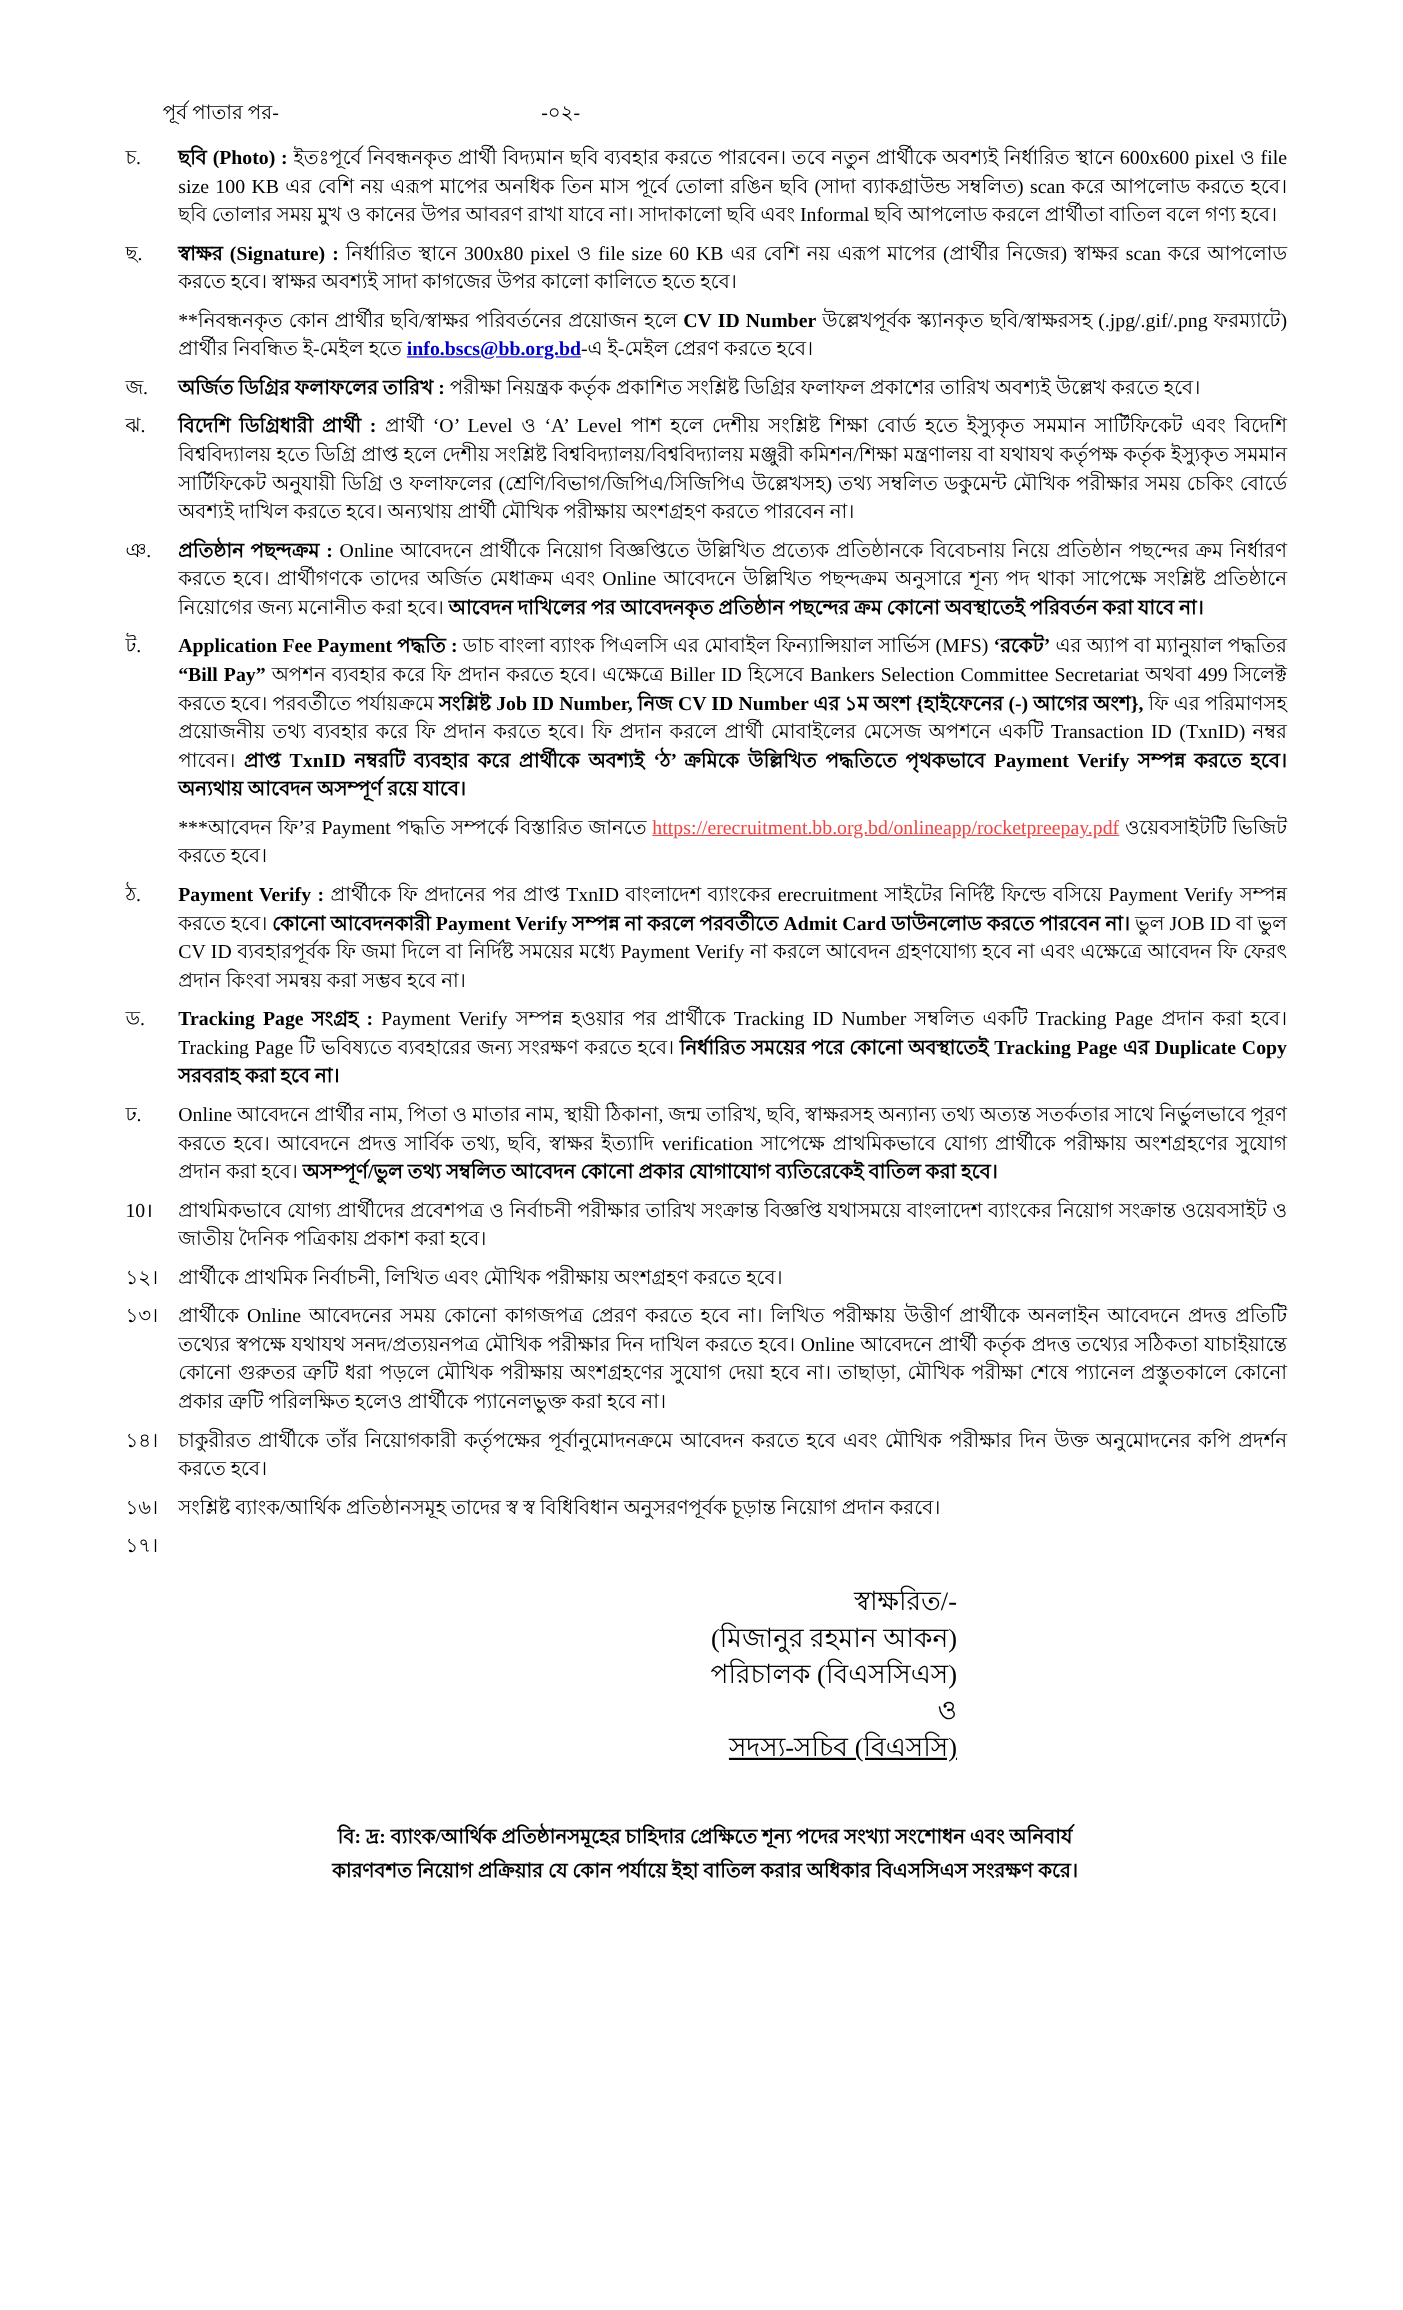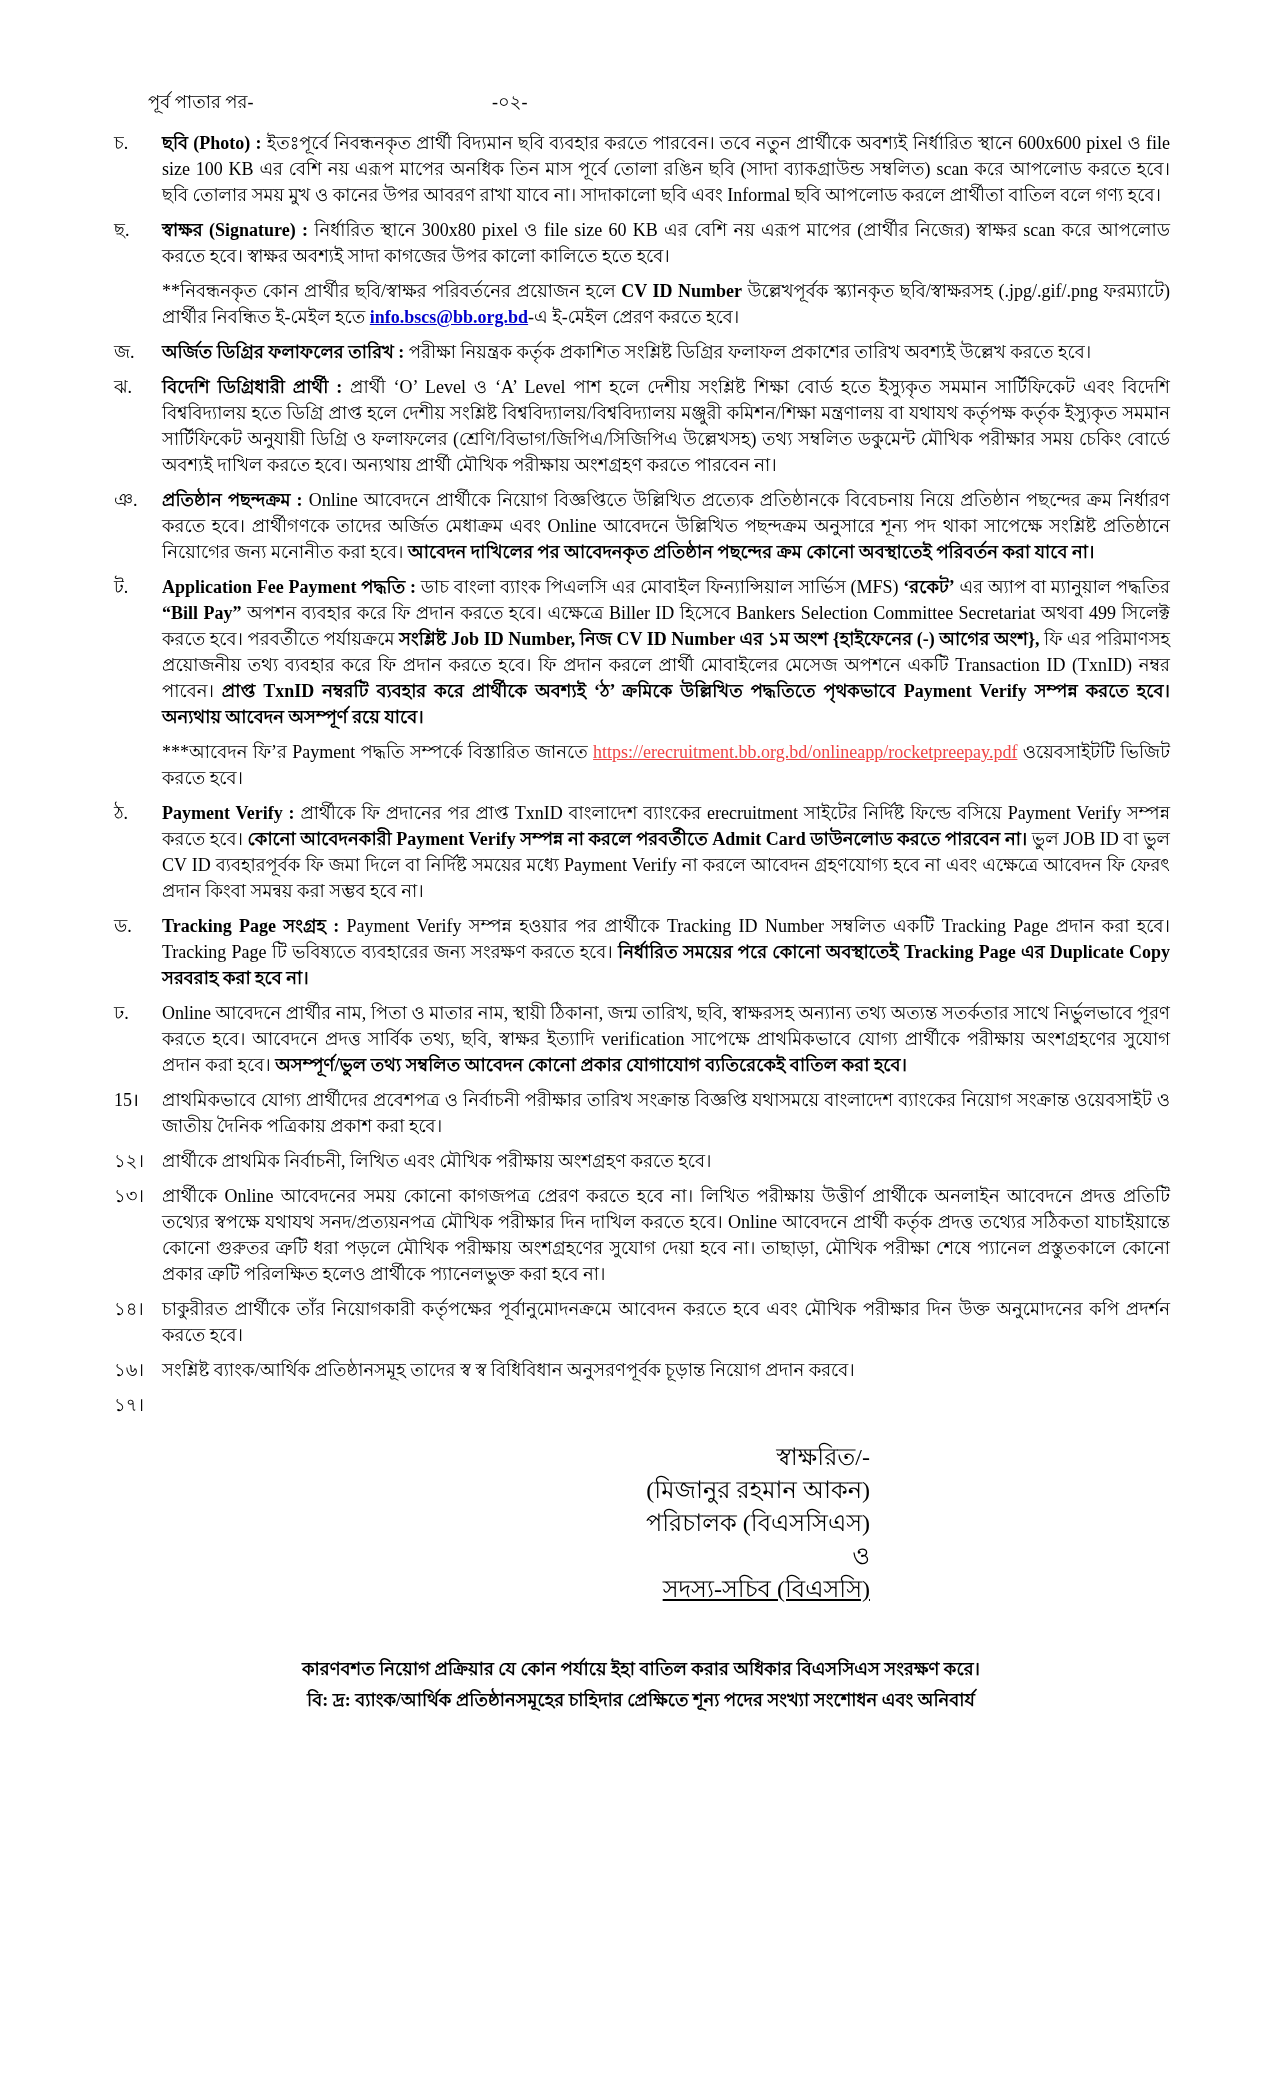--- a/index.html
+++ b/index.html
@@ -45,35 +45,35 @@
         <div class="item"><span class="marker">ছ.</span><span><span class="seg-b">স্বাক্ষর (Signature) : </span><span class="">নির্ধারিত স্থানে 300x80 pixel ও file size 60 KB এর বেশি নয় এরূপ মাপের (প্রার্থীর নিজের) স্বাক্ষর scan করে আপলোড করতে হবে। স্বাক্ষর অবশ্যই সাদা কাগজের উপর কালো কালিতে হতে হবে।</span></span></div>
         <div class="item note"><span class="marker"></span><span><span class="">**নিবন্ধনকৃত কোন প্রার্থীর ছবি/স্বাক্ষর পরিবর্তনের প্রয়োজন হলে </span><span class="seg-b">CV ID Number</span><span class=""> উল্লেখপূর্বক স্ক্যানকৃত ছবি/স্বাক্ষরসহ (.jpg/.gif/.png ফরম্যাটে) প্রার্থীর নিবন্ধিত ই-মেইল হতে </span><a class="seg-b seg-l" style="color: rgb(0, 0, 205);">info.bscs@bb.org.bd</a><span class="">-এ ই-মেইল প্রেরণ করতে হবে।</span></span></div>
         <div class="item"><span class="marker">জ.</span><span><span class="seg-b">অর্জিত ডিগ্রির ফলাফলের তারিখ : </span><span class="">পরীক্ষা নিয়ন্ত্রক কর্তৃক প্রকাশিত সংশ্লিষ্ট ডিগ্রির ফলাফল প্রকাশের তারিখ অবশ্যই উল্লেখ করতে হবে।</span></span></div>
         <div class="item"><span class="marker">ঝ.</span><span><span class="seg-b">বিদেশি ডিগ্রিধারী প্রার্থী : </span><span class="">প্রার্থী ‘O’ Level ও ‘A’ Level পাশ হলে দেশীয় সংশ্লিষ্ট শিক্ষা বোর্ড হতে ইস্যুকৃত সমমান সার্টিফিকেট এবং বিদেশি বিশ্ববিদ্যালয় হতে ডিগ্রি প্রাপ্ত হলে দেশীয় সংশ্লিষ্ট বিশ্ববিদ্যালয়/বিশ্ববিদ্যালয় মঞ্জুরী কমিশন/শিক্ষা মন্ত্রণালয় বা যথাযথ কর্তৃপক্ষ কর্তৃক ইস্যুকৃত সমমান সার্টিফিকেট অনুযায়ী ডিগ্রি ও ফলাফলের (শ্রেণি/বিভাগ/জিপিএ/সিজিপিএ উল্লেখসহ) তথ্য সম্বলিত ডকুমেন্ট মৌখিক পরীক্ষার সময় চেকিং বোর্ডে অবশ্যই দাখিল করতে হবে। অন্যথায় প্রার্থী মৌখিক পরীক্ষায় অংশগ্রহণ করতে পারবেন না।</span></span></div>
         <div class="item"><span class="marker">ঞ.</span><span><span class="seg-b">প্রতিষ্ঠান পছন্দক্রম : </span><span class="">Online আবেদনে প্রার্থীকে নিয়োগ বিজ্ঞপ্তিতে উল্লিখিত প্রত্যেক প্রতিষ্ঠানকে বিবেচনায় নিয়ে প্রতিষ্ঠান পছন্দের ক্রম নির্ধারণ করতে হবে। প্রার্থীগণকে তাদের অর্জিত মেধাক্রম এবং Online আবেদনে উল্লিখিত পছন্দক্রম অনুসারে শূন্য পদ থাকা সাপেক্ষে সংশ্লিষ্ট প্রতিষ্ঠানে নিয়োগের জন্য মনোনীত করা হবে। </span><span class="seg-b">আবেদন দাখিলের পর আবেদনকৃত প্রতিষ্ঠান পছন্দের ক্রম কোনো অবস্থাতেই পরিবর্তন করা যাবে না।</span></span></div>
         <div class="item"><span class="marker">ট.</span><span><span class="seg-b">Application Fee Payment পদ্ধতি : </span><span class="">ডাচ বাংলা ব্যাংক পিএলসি এর মোবাইল ফিন্যান্সিয়াল সার্ভিস (MFS) </span><span class="seg-b">‘রকেট’</span><span class=""> এর অ্যাপ বা ম্যানুয়াল পদ্ধতির </span><span class="seg-b">“Bill Pay”</span><span class=""> অপশন ব্যবহার করে ফি প্রদান করতে হবে। এক্ষেত্রে Biller ID হিসেবে Bankers Selection Committee Secretariat অথবা 499 সিলেক্ট করতে হবে। পরবর্তীতে পর্যায়ক্রমে </span><span class="seg-b">সংশ্লিষ্ট Job ID Number,  নিজ CV ID Number এর ১ম অংশ {হাইফেনের (-) আগের অংশ},</span><span class=""> ফি এর পরিমাণসহ প্রয়োজনীয় তথ্য ব্যবহার করে ফি প্রদান করতে হবে। ফি প্রদান করলে প্রার্থী মোবাইলের মেসেজ অপশনে একটি Transaction ID (TxnID) নম্বর পাবেন। </span><span class="seg-b">প্রাপ্ত TxnID নম্বরটি ব্যবহার করে প্রার্থীকে অবশ্যই ‘ঠ’ ক্রমিকে উল্লিখিত পদ্ধতিতে পৃথকভাবে Payment Verify সম্পন্ন করতে হবে। অন্যথায় আবেদন অসম্পূর্ণ রয়ে যাবে।</span></span></div>
         <div class="item note"><span class="marker"></span><span><span class="">***আবেদন ফি’র Payment পদ্ধতি সম্পর্কে বিস্তারিত জানতে </span><a class="seg-l" style="color: #ef4444;">https://erecruitment.bb.org.bd/onlineapp/rocketpreepay.pdf</a><span class=""> ওয়েবসাইটটি ভিজিট করতে হবে।</span></span></div>
         <div class="item"><span class="marker">ঠ.</span><span><span class="seg-b">Payment Verify : </span><span class="">প্রার্থীকে ফি প্রদানের পর প্রাপ্ত TxnID বাংলাদেশ ব্যাংকের erecruitment সাইটের নির্দিষ্ট ফিল্ডে বসিয়ে Payment Verify সম্পন্ন করতে হবে। </span><span class="seg-b">কোনো আবেদনকারী Payment Verify সম্পন্ন না করলে পরবর্তীতে Admit Card ডাউনলোড করতে পারবেন না।</span><span class=""> ভুল JOB ID বা ভুল CV ID ব্যবহারপূর্বক ফি জমা দিলে বা নির্দিষ্ট সময়ের মধ্যে Payment Verify না করলে আবেদন গ্রহণযোগ্য হবে না এবং এক্ষেত্রে আবেদন ফি ফেরৎ প্রদান কিংবা সমন্বয় করা সম্ভব হবে না।</span></span></div>
         <div class="item"><span class="marker">ড.</span><span><span class="seg-b">Tracking Page সংগ্রহ : </span><span class="">Payment Verify সম্পন্ন হওয়ার পর প্রার্থীকে Tracking ID Number সম্বলিত একটি Tracking Page প্রদান করা হবে। Tracking Page টি ভবিষ্যতে ব্যবহারের জন্য সংরক্ষণ করতে হবে। </span><span class="seg-b">নির্ধারিত সময়ের পরে কোনো অবস্থাতেই Tracking Page এর Duplicate Copy সরবরাহ করা হবে না।</span></span></div>
         <div class="item"><span class="marker">ঢ.</span><span><span class="">Online আবেদনে প্রার্থীর নাম, পিতা ও মাতার নাম, স্থায়ী ঠিকানা, জন্ম তারিখ, ছবি, স্বাক্ষরসহ অন্যান্য তথ্য অত্যন্ত সতর্কতার সাথে নির্ভুলভাবে পূরণ করতে হবে। আবেদনে প্রদত্ত সার্বিক তথ্য, ছবি, স্বাক্ষর ইত্যাদি verification সাপেক্ষে প্রাথমিকভাবে যোগ্য প্রার্থীকে পরীক্ষায় অংশগ্রহণের সুযোগ প্রদান করা হবে। </span><span class="seg-b">অসম্পূর্ণ/ভুল তথ্য সম্বলিত আবেদন কোনো প্রকার যোগাযোগ ব্যতিরেকেই বাতিল করা হবে।</span></span></div>
-        <div class="item"><span class="marker">15।</span><span><span class="">প্রাথমিকভাবে যোগ্য প্রার্থীদের প্রবেশপত্র ও নির্বাচনী পরীক্ষার তারিখ সংক্রান্ত বিজ্ঞপ্তি যথাসময়ে বাংলাদেশ ব্যাংকের নিয়োগ সংক্রান্ত ওয়েবসাইট ও জাতীয় দৈনিক পত্রিকায় প্রকাশ করা হবে।</span></span></div>
+        <div class="item"><span class="marker">10।</span><span><span class="">প্রাথমিকভাবে যোগ্য প্রার্থীদের প্রবেশপত্র ও নির্বাচনী পরীক্ষার তারিখ সংক্রান্ত বিজ্ঞপ্তি যথাসময়ে বাংলাদেশ ব্যাংকের নিয়োগ সংক্রান্ত ওয়েবসাইট ও জাতীয় দৈনিক পত্রিকায় প্রকাশ করা হবে।</span></span></div>
         <div class="item"><span class="marker">১২।</span><span><span class="">প্রার্থীকে প্রাথমিক নির্বাচনী, লিখিত এবং মৌখিক পরীক্ষায় অংশগ্রহণ করতে হবে।</span></span></div>
         <div class="item"><span class="marker">১৩।</span><span><span class="">প্রার্থীকে Online আবেদনের সময় কোনো কাগজপত্র প্রেরণ করতে হবে না। লিখিত পরীক্ষায় উত্তীর্ণ প্রার্থীকে অনলাইন আবেদনে প্রদত্ত প্রতিটি তথ্যের স্বপক্ষে যথাযথ সনদ/প্রত্যয়নপত্র মৌখিক পরীক্ষার দিন দাখিল করতে হবে। Online আবেদনে প্রার্থী কর্তৃক প্রদত্ত তথ্যের সঠিকতা যাচাইয়ান্তে কোনো গুরুতর ত্রুটি ধরা পড়লে মৌখিক পরীক্ষায় অংশগ্রহণের সুযোগ দেয়া হবে না। তাছাড়া, মৌখিক পরীক্ষা শেষে প্যানেল প্রস্তুতকালে কোনো প্রকার ত্রুটি পরিলক্ষিত হলেও প্রার্থীকে প্যানেলভুক্ত করা হবে না।</span></span></div>
         <div class="item"><span class="marker">১৪।</span><span><span class="">চাকুরীরত প্রার্থীকে তাঁর নিয়োগকারী কর্তৃপক্ষের পূর্বানুমোদনক্রমে আবেদন করতে হবে এবং মৌখিক পরীক্ষার দিন উক্ত অনুমোদনের কপি প্রদর্শন করতে হবে।</span></span></div>
         <div class="item"><span class="marker">১৬।</span><span><span class="">সংশ্লিষ্ট ব্যাংক/আর্থিক প্রতিষ্ঠানসমূহ তাদের স্ব স্ব বিধিবিধান অনুসরণপূর্বক চূড়ান্ত নিয়োগ প্রদান করবে।</span></span></div>
         <div class="item"><span class="marker">১৭।</span></div>
       </div>
 
     <div class="sig">
       <div>স্বাক্ষরিত/-</div>
       <div>(মিজানুর রহমান আকন)</div>
       <div>পরিচালক (বিএসসিএস)</div>
       <div>ও</div>
       <div class="u">সদস্য-সচিব (বিএসসি)</div>
     </div>
 
     <div class="footnote">
+      <div>বি: দ্র: ব্যাংক/আর্থিক প্রতিষ্ঠানসমূহের চাহিদার প্রেক্ষিতে শূন্য পদের সংখ্যা সংশোধন এবং অনিবার্য</div>
       <div>কারণবশত নিয়োগ প্রক্রিয়ার যে কোন পর্যায়ে ইহা বাতিল করার অধিকার বিএসসিএস সংরক্ষণ করে।</div>
-      <div>বি: দ্র: ব্যাংক/আর্থিক প্রতিষ্ঠানসমূহের চাহিদার প্রেক্ষিতে শূন্য পদের সংখ্যা সংশোধন এবং অনিবার্য</div>
     </div>
 
   </div>
 </div>
 
 </body></html>

